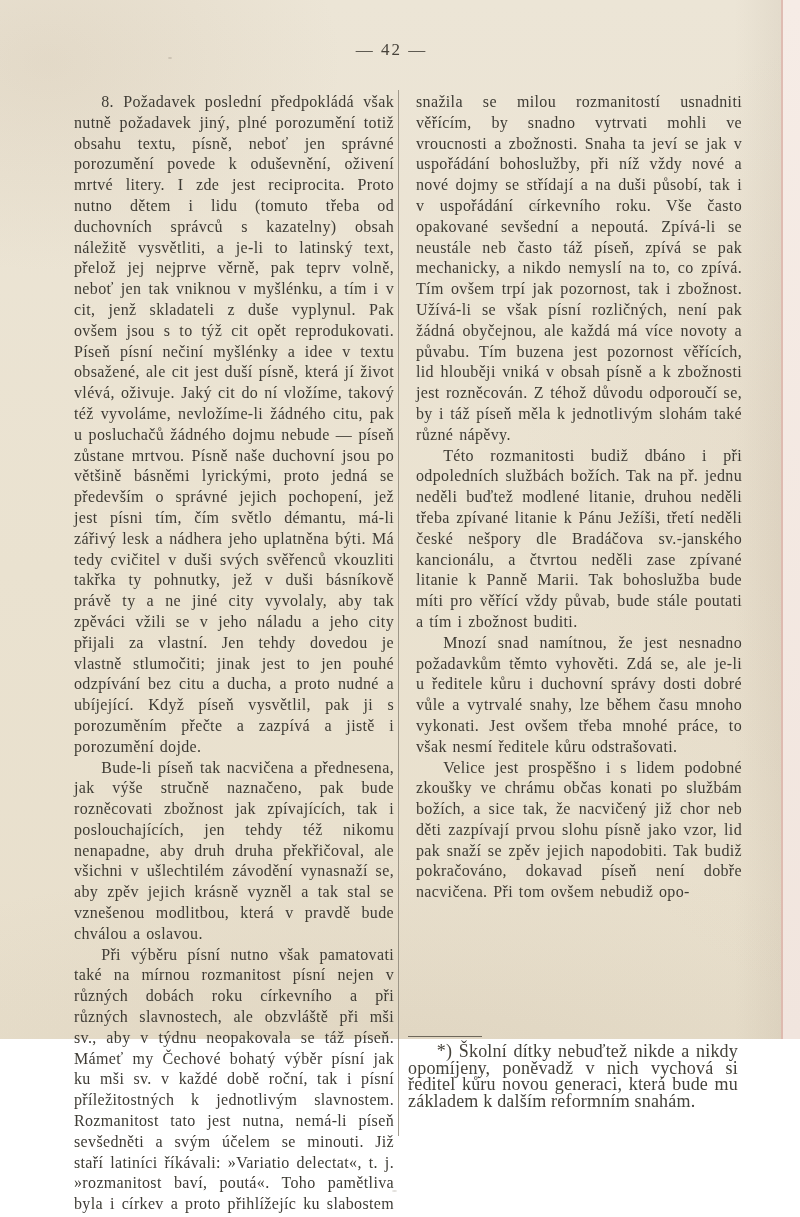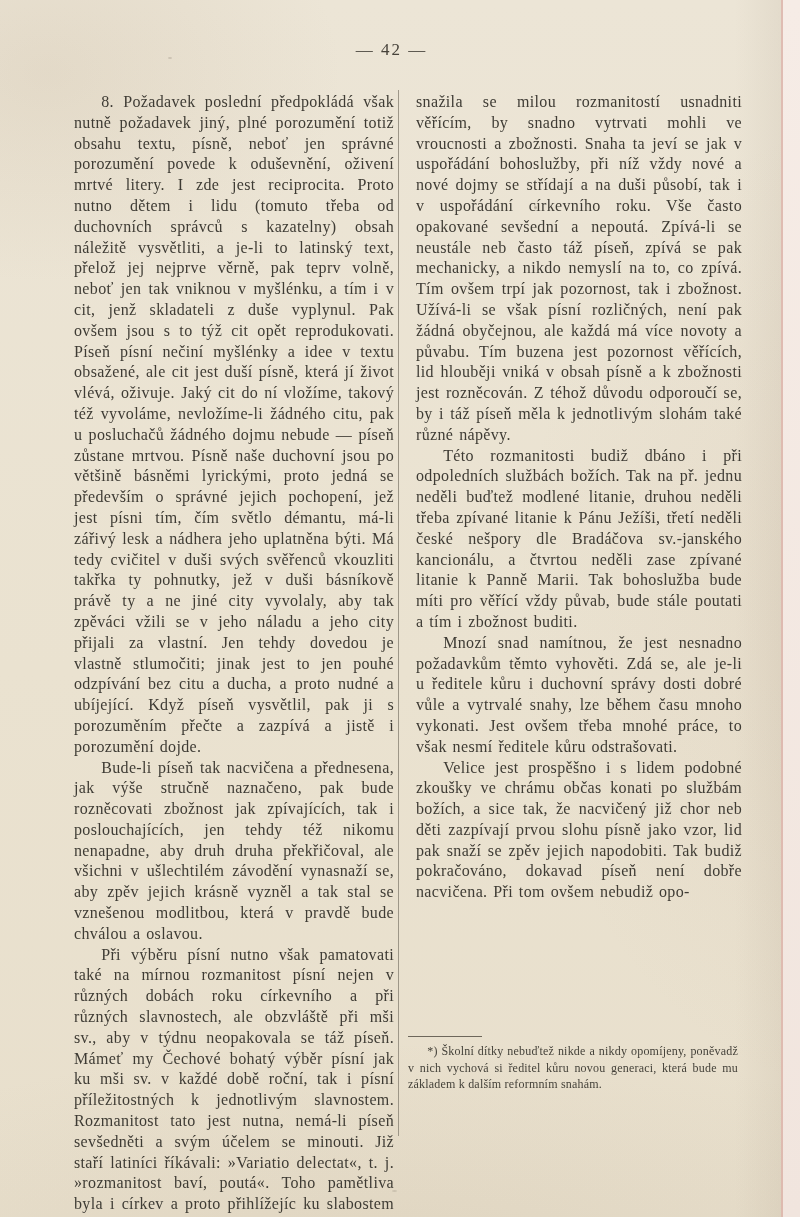--- a/index.html
+++ b/index.html
@@ -6,21 +6,21 @@
     margin: 0;
     padding: 0;
     width: 800px;
     height: 1217px;
     overflow: hidden;
     font-family: "Liberation Serif", "DejaVu Serif", serif;
   }
   .page {
     position: relative;
     width: 800px;
-    height: 1217px;
+    height: 1039px;
     background:
       radial-gradient(ellipse 420px 300px at 6% 6%, rgba(186,166,138,0.18), rgba(186,166,138,0) 70%),
       radial-gradient(ellipse 500px 700px at 108% 50%, rgba(180,150,130,0.10), rgba(180,150,130,0) 70%),
       radial-gradient(ellipse 900px 300px at 50% 104%, rgba(160,140,110,0.12), rgba(160,140,110,0) 75%),
       linear-gradient(180deg, #ece5d6 0%, #eae2d0 55%, #e8dfcc 100%);
     color: #3e3b34;
   }
   
   .page-edge-strip {
     position: absolute;
@@ -74,21 +74,21 @@
     width: 1px;
     height: 1046px;
     background: #8f887a;
     opacity: 0.85;
   }
   .footnote {
     position: absolute;
     left: 408px;
     top: 1036px;
     width: 330px;
-    font-size: 12px;
+    font-size: 18px;
     line-height: 16.6px;
     letter-spacing: 0.2px;
     text-align: justify;
     color: #45423a;
   }
   .footnote-rule {
     width: 74px;
     height: 1px;
     background: #6d675b;
     margin-bottom: 6px;

